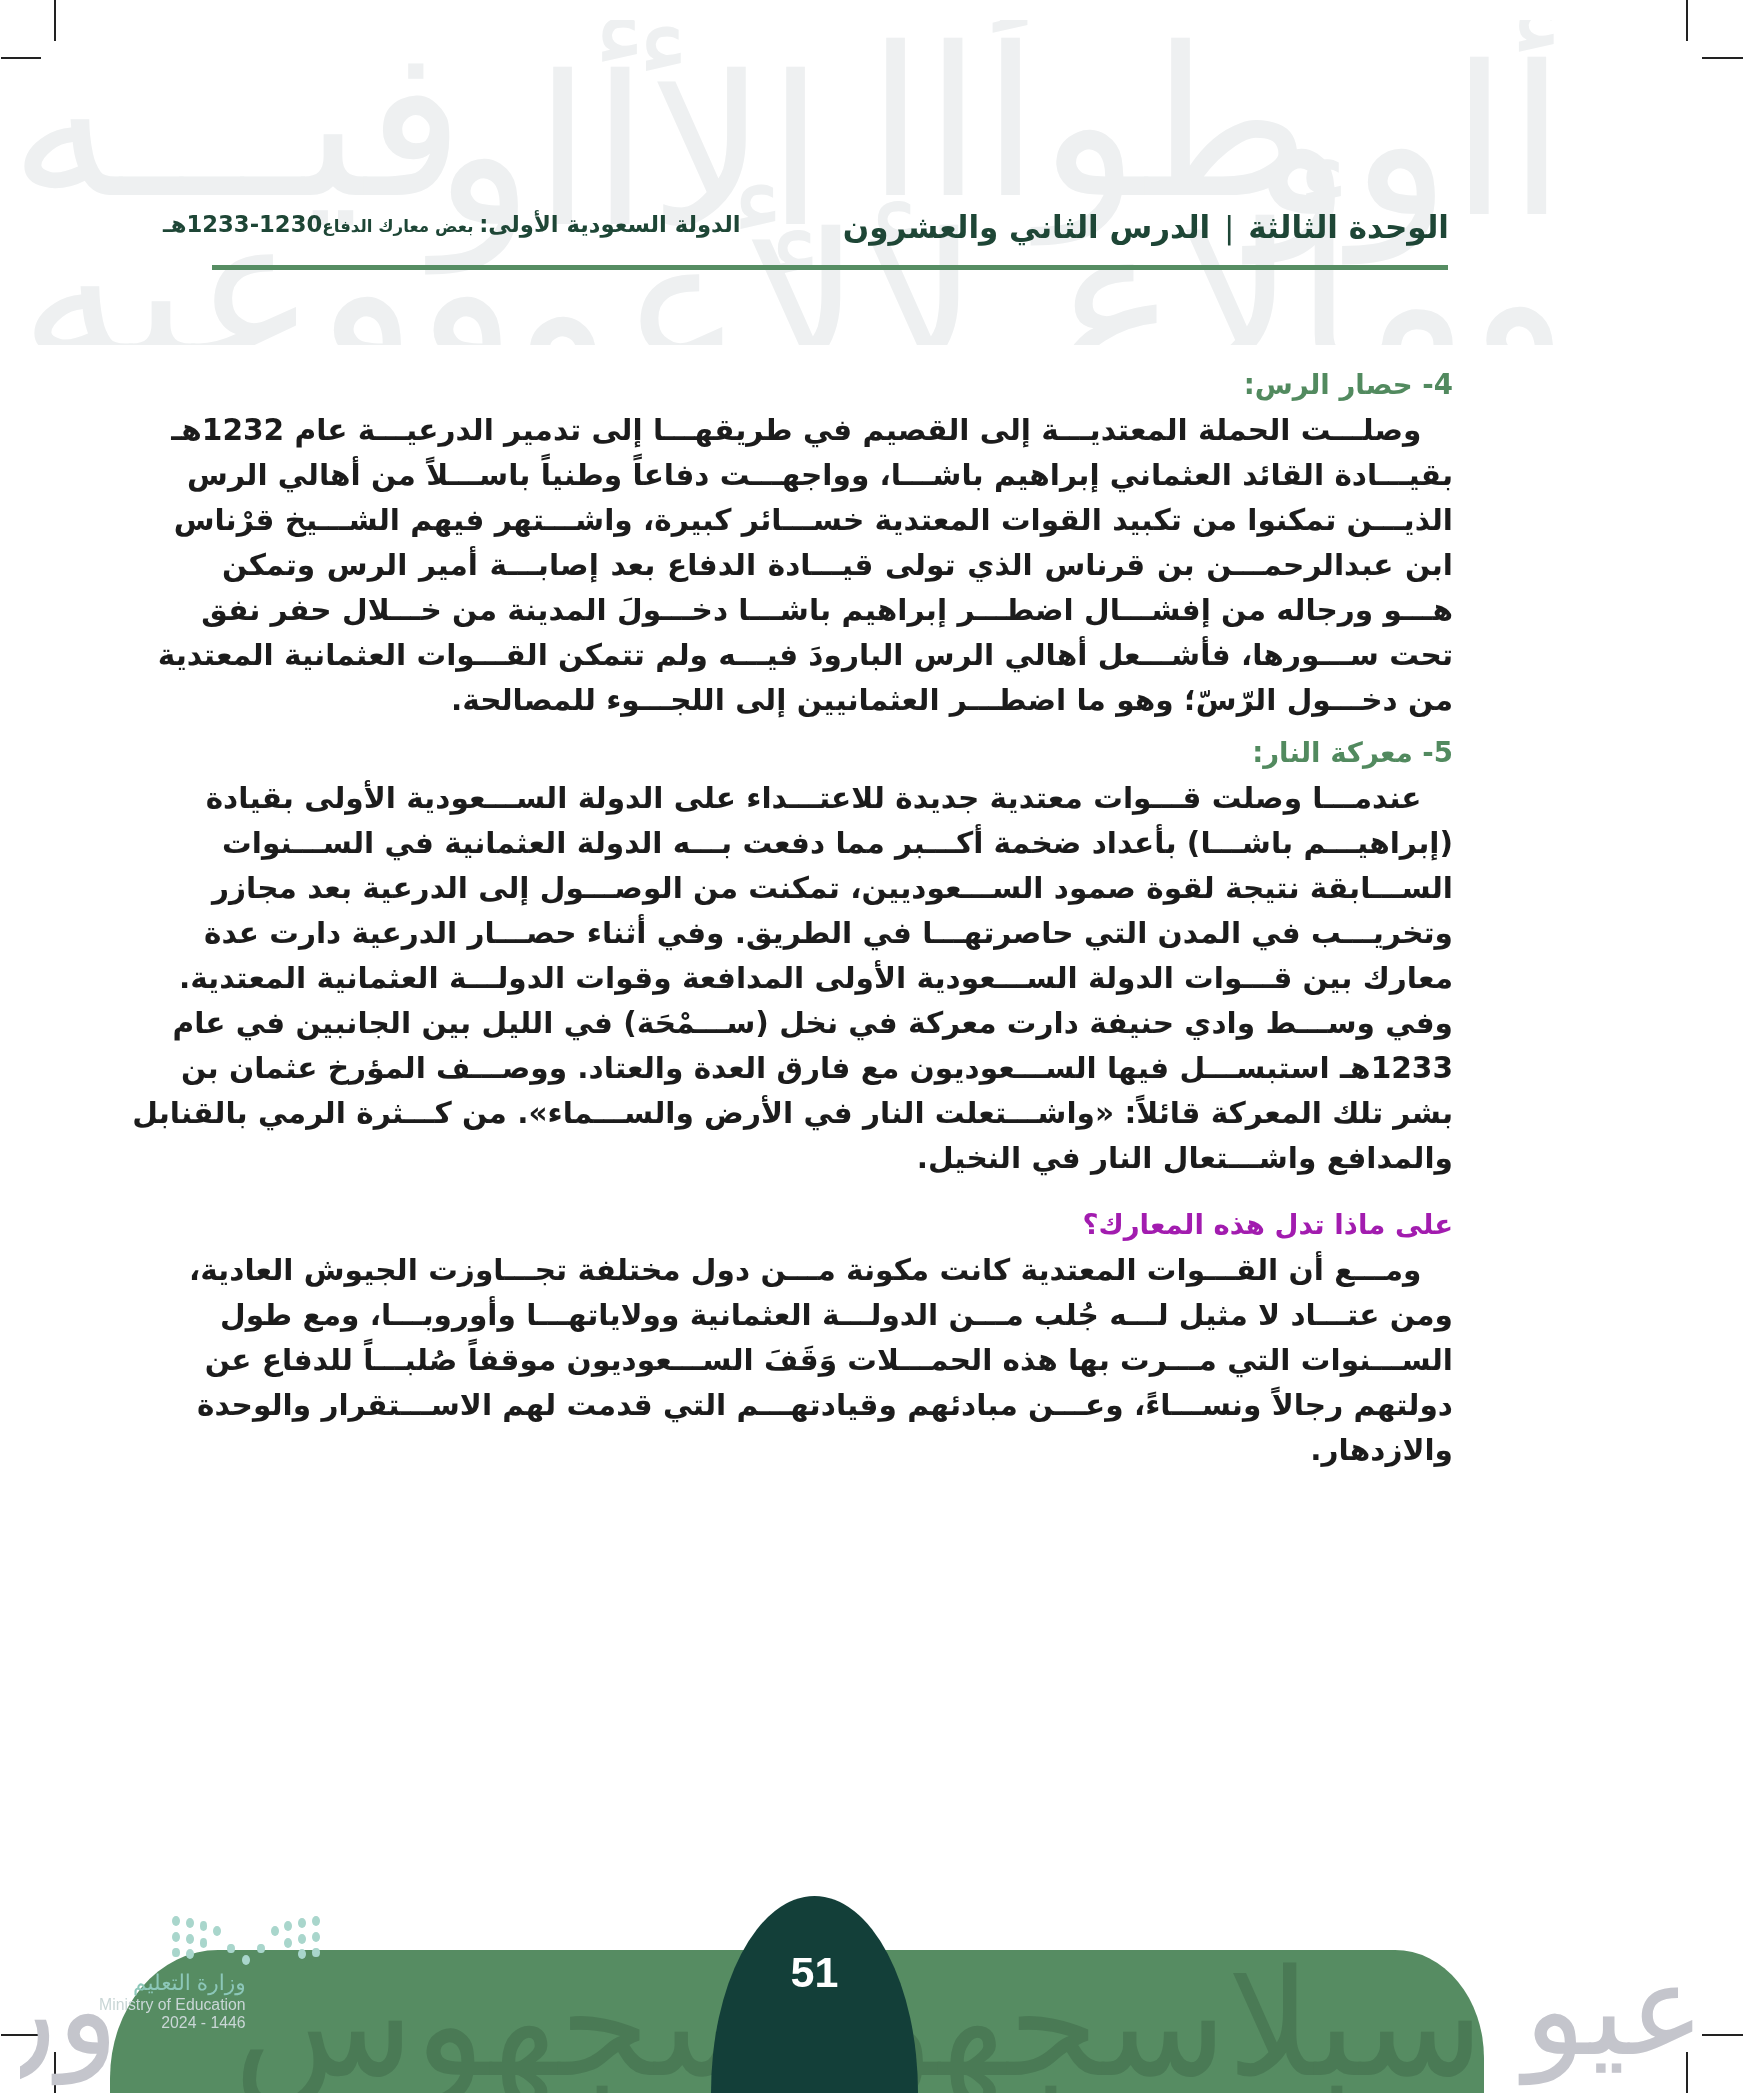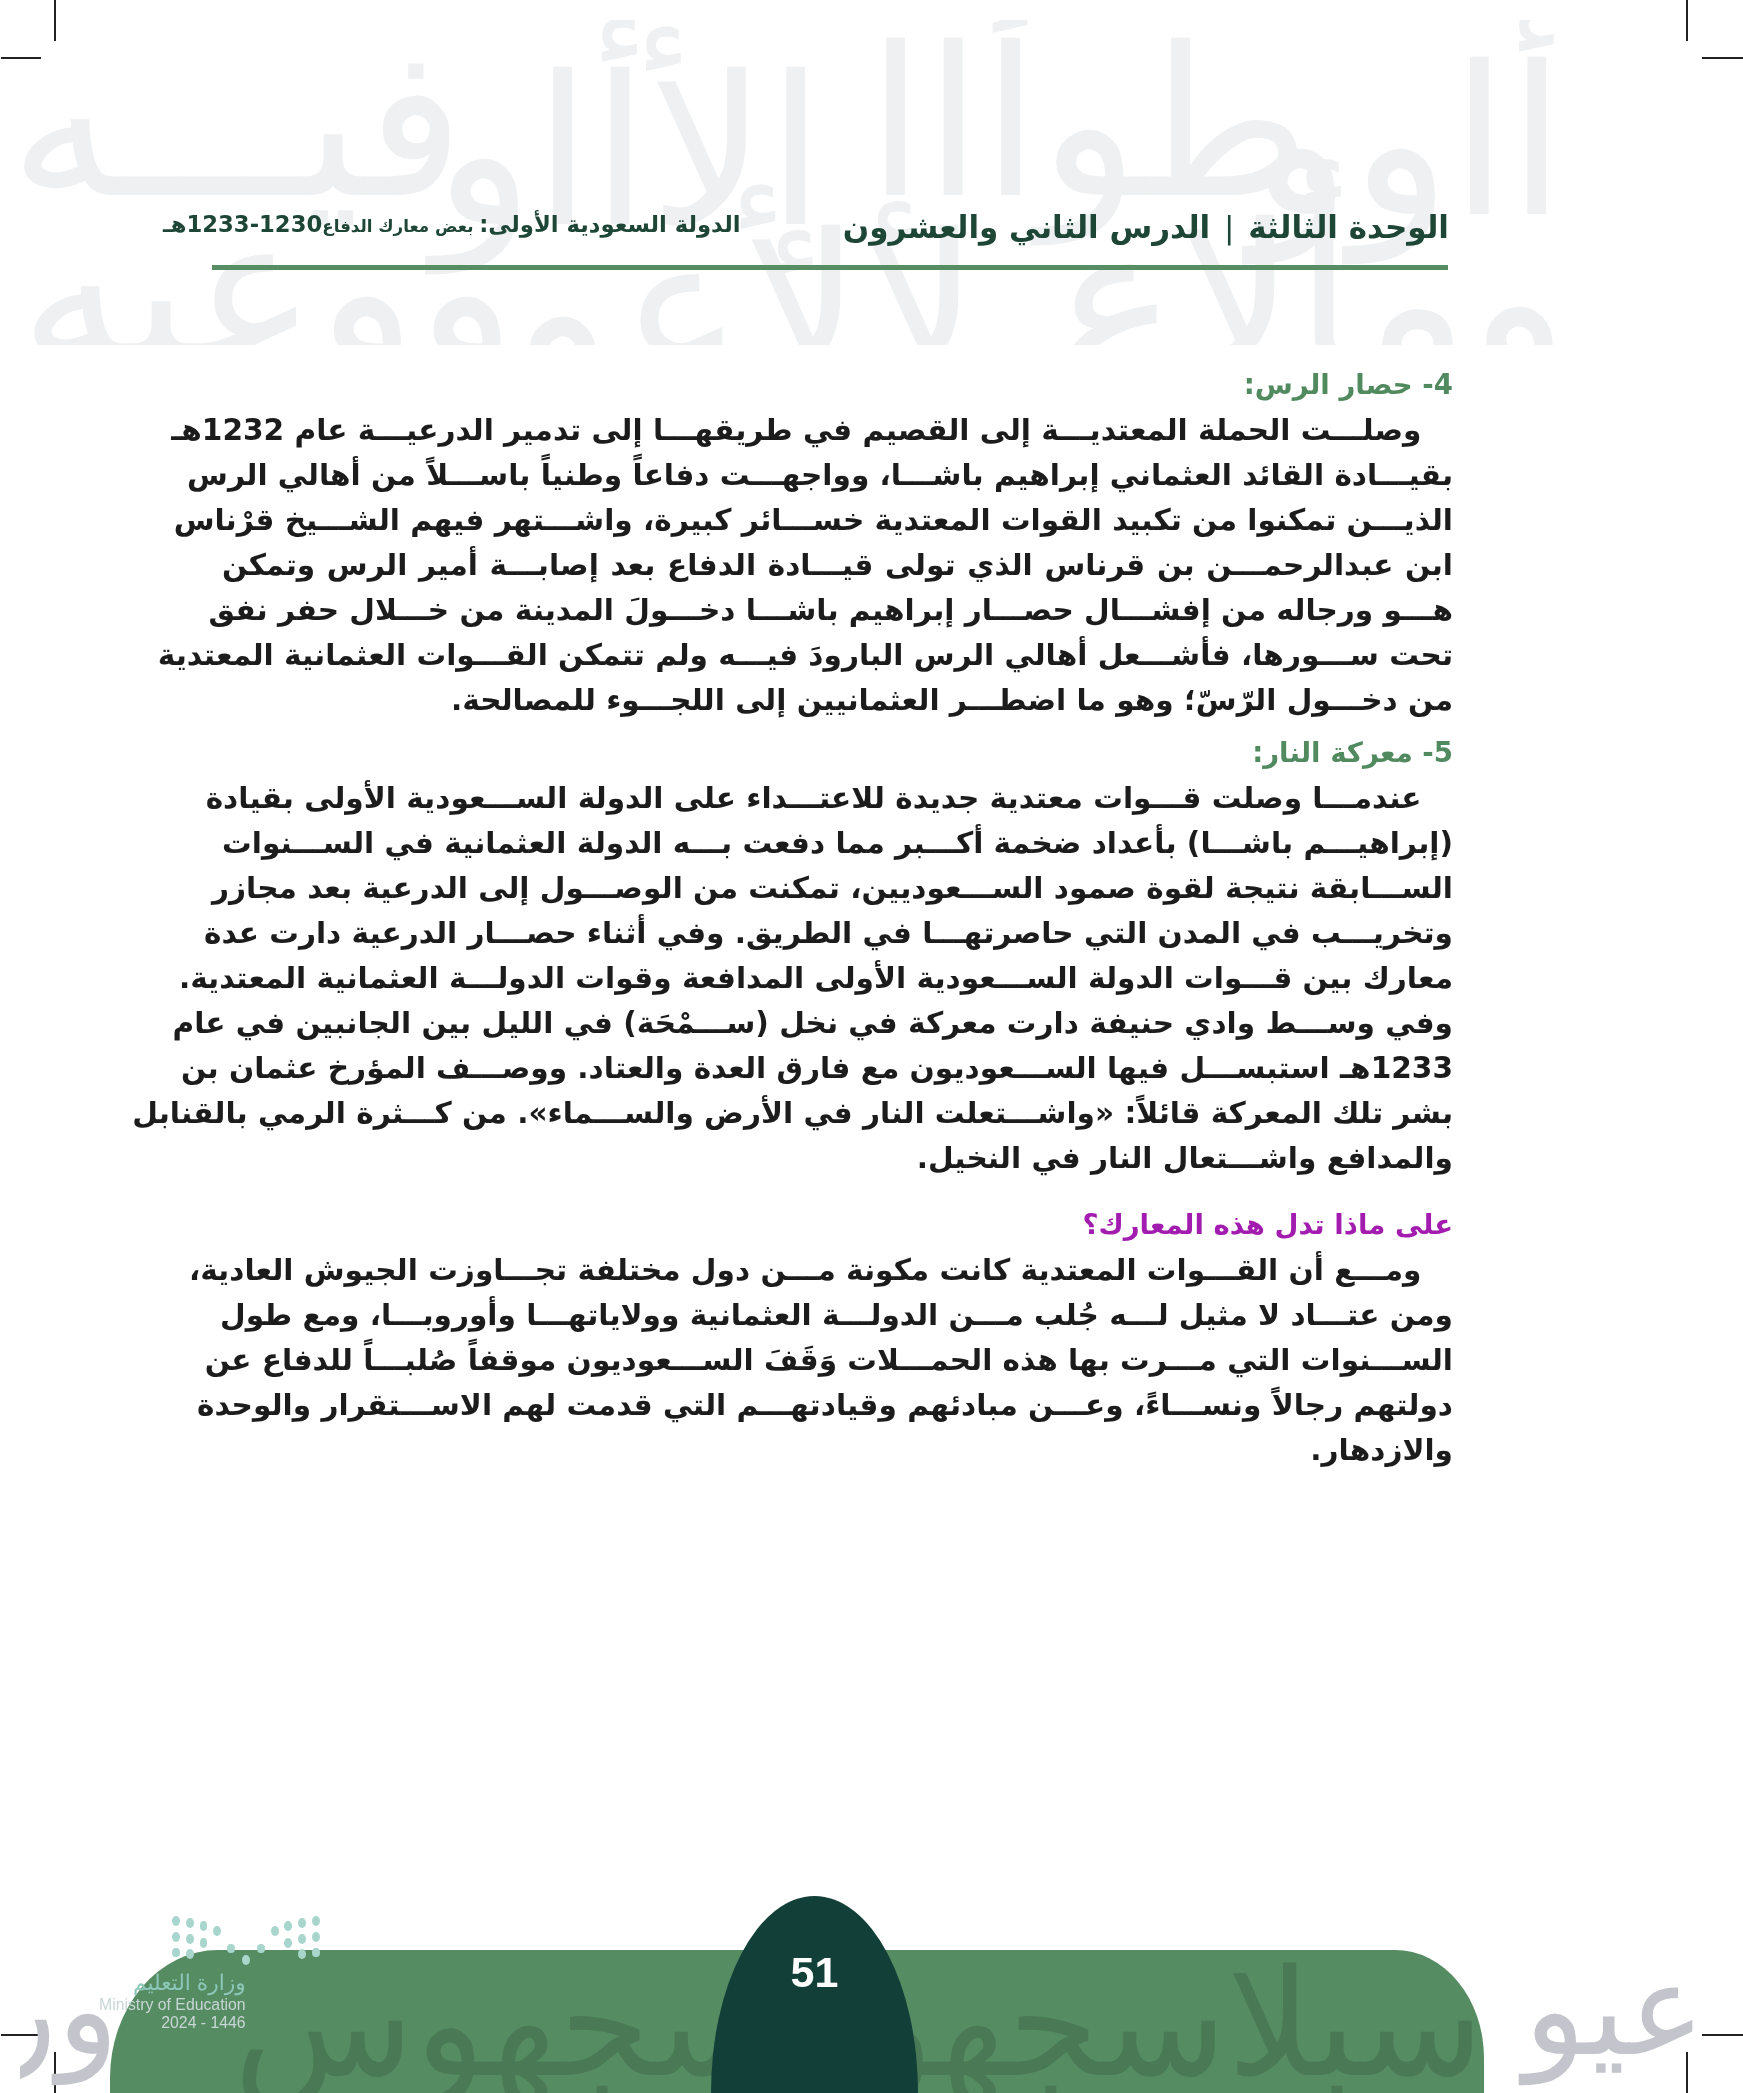--- a/index.html
+++ b/index.html
@@ -132,21 +132,21 @@
 
 <div class="content">
 
   <section>
     <h2 class="section-title">4- حصار الرس:</h2>
     <p class="para">
       <span class="line first">وصلـــت الحملة المعتديـــة إلى القصيم في طريقهـــا إلى تدمير الدرعيـــة عام 1232هـ</span>
       <span class="line">بقيـــادة القائد العثماني إبراهيم باشـــا، وواجهـــت دفاعاً وطنياً باســـلاً من أهالي الرس</span>
       <span class="line">الذيـــن تمكنوا من تكبيد القوات المعتدية خســـائر كبيرة، واشـــتهر فيهم الشـــيخ قرْناس</span>
       <span class="line">ابن عبدالرحمـــن بن قرناس الذي تولى قيـــادة الدفاع بعد إصابـــة أمير الرس وتمكن</span>
-      <span class="line">هـــو ورجاله من إفشـــال حصـــار إبراهيم باشـــا دخـــولَ المدينة من خـــلال حفر نفق</span>
+      <span class="line">هـــو ورجاله من إفشـــال اضطـــر إبراهيم باشـــا دخـــولَ المدينة من خـــلال حفر نفق</span>
       <span class="line">تحت ســـورها، فأشـــعل أهالي الرس البارودَ فيـــه ولم تتمكن القـــوات العثمانية المعتدية</span>
       <span class="line last">من دخـــول الرّسّ؛ وهو ما اضطـــر العثمانيين إلى اللجـــوء للمصالحة.</span>
     </p>
   </section>
 
   <div class="gap-sm"></div>
 
   <section>
     <h2 class="section-title">5- معركة النار:</h2>
     <p class="para">

